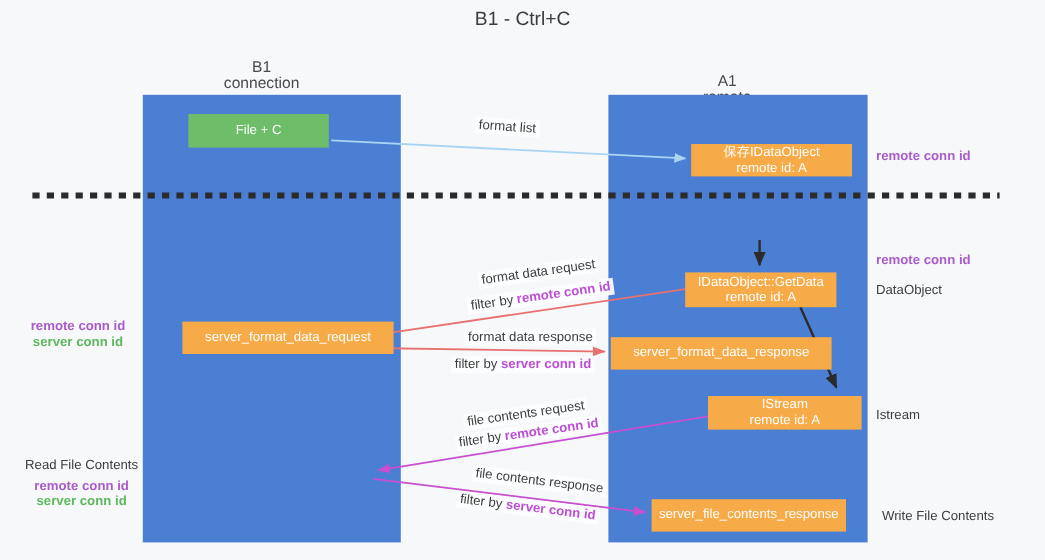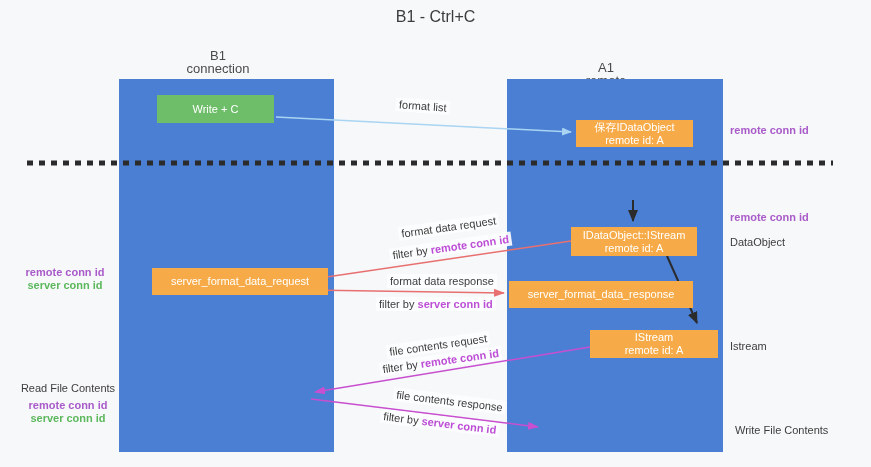--- a/index.html
+++ b/index.html
@@ -74,48 +74,51 @@
     <line x1="571" y1="241" x2="313" y2="279" stroke="#e87070" stroke-width="1.5" marker-end="url(#m-salmon)"></line>
 
     <line x1="309" y1="290" x2="504" y2="293" stroke="#e87070" stroke-width="1.5" marker-end="url(#m-salmon)"></line>
 
     <line x1="590" y1="347" x2="315" y2="392" stroke="#c84fd0" stroke-width="1.5" marker-end="url(#m-magenta)"></line>
 
     <line x1="311" y1="399" x2="538" y2="427" stroke="#c84fd0" stroke-width="1.5" marker-end="url(#m-magenta)"></line>
   </svg>
 
   <div class="node green" style="left:157px;top:95px;width:117px;height:28px;">
-    <div>Write + C</div>
+    <div>File + C</div>
   </div>
 
-  <div class="node orange" style="left:576px;top:120px;width:117px;height:27px;">
+  <div class="node orange" style="left:576px;top:120px;width:134px;height:27px;">
     <div>保存IDataObject</div>
     <div>remote id: A</div>
   </div>
 
 
   <div class="node orange" style="left:571px;top:227px;width:126px;height:29px;">
-    <div>IDataObject::IStream</div>
+    <div>IDataObject::GetData</div>
     <div>remote id: A</div>
   </div>
 
   <div class="node orange" style="left:152px;top:268px;width:176px;height:27px;">
     <div>server_format_data_request</div>
   </div>
 
   <div class="node orange" style="left:509px;top:281px;width:184px;height:27px;">
     <div>server_format_data_response</div>
   </div>
 
   <div class="node orange" style="left:590px;top:330px;width:128px;height:28px;">
     <div>IStream</div>
     <div>remote id: A</div>
   </div>
 
 
+  <div class="node orange" style="left:543px;top:416px;width:162px;height:27px;">
+    <div>server_file_contents_response</div>
+  </div>
 
   <div class="edge-label" style="left:396px;top:99px;transform:rotate(4deg);">
     <span>format list</span>
   </div>
 
   <div class="edge-label" style="left:398px;top:220px;transform:rotate(-8deg);">
     <span>format data request</span>
   </div>
   <div class="edge-label" style="left:389px;top:240px;transform:rotate(-8deg);">
     <span>filter by </span><span class="filter-purple">remote conn id</span>

